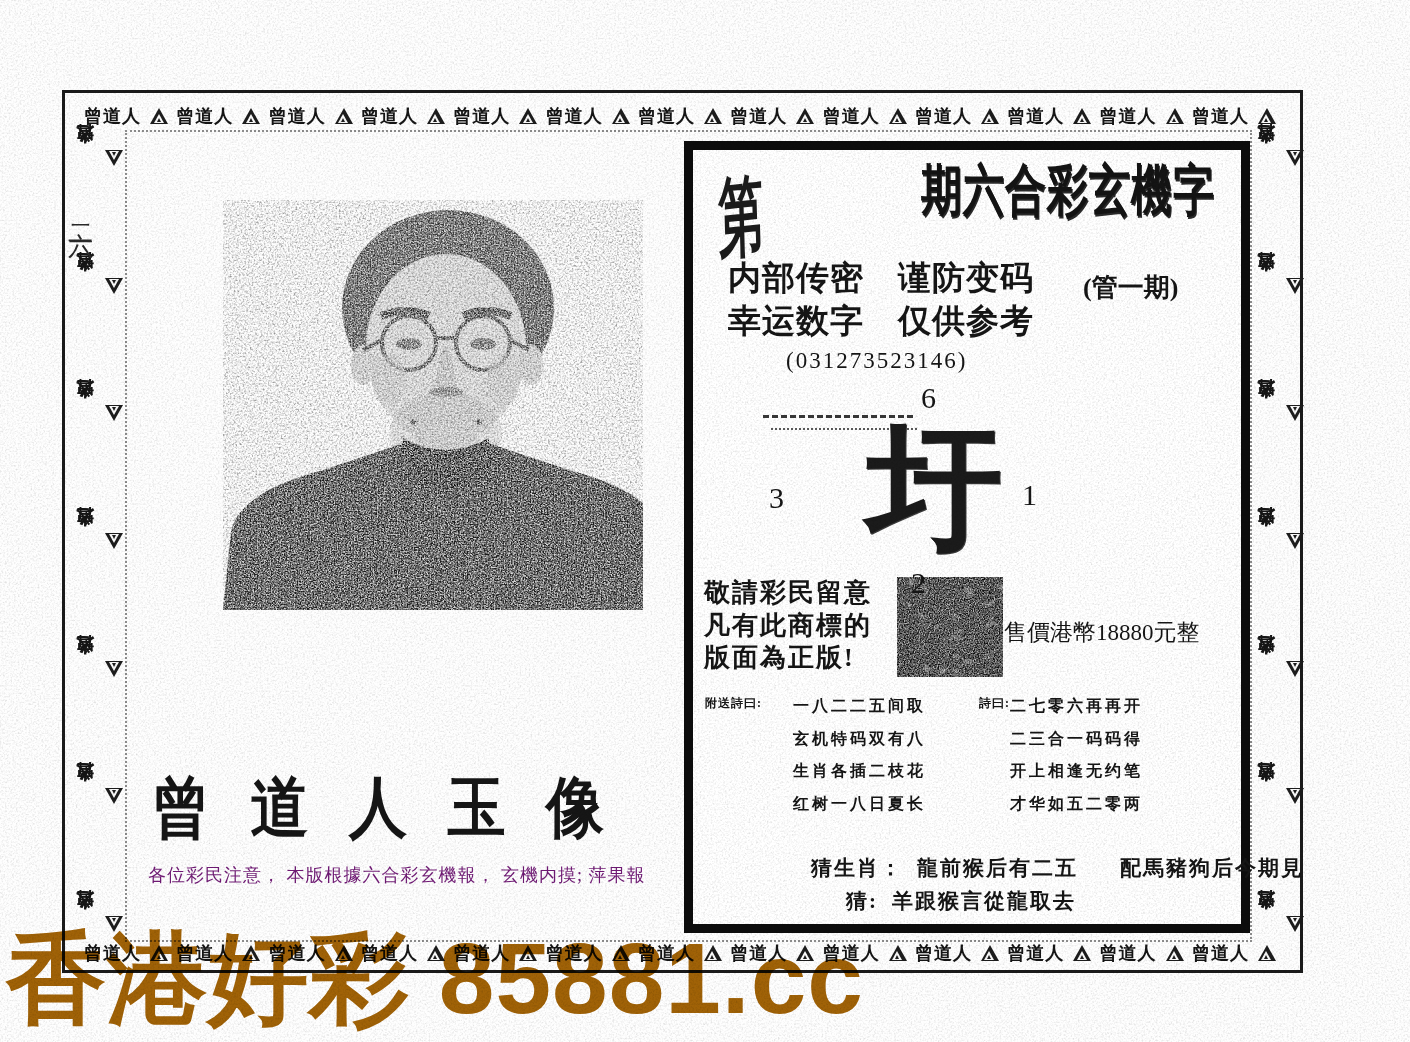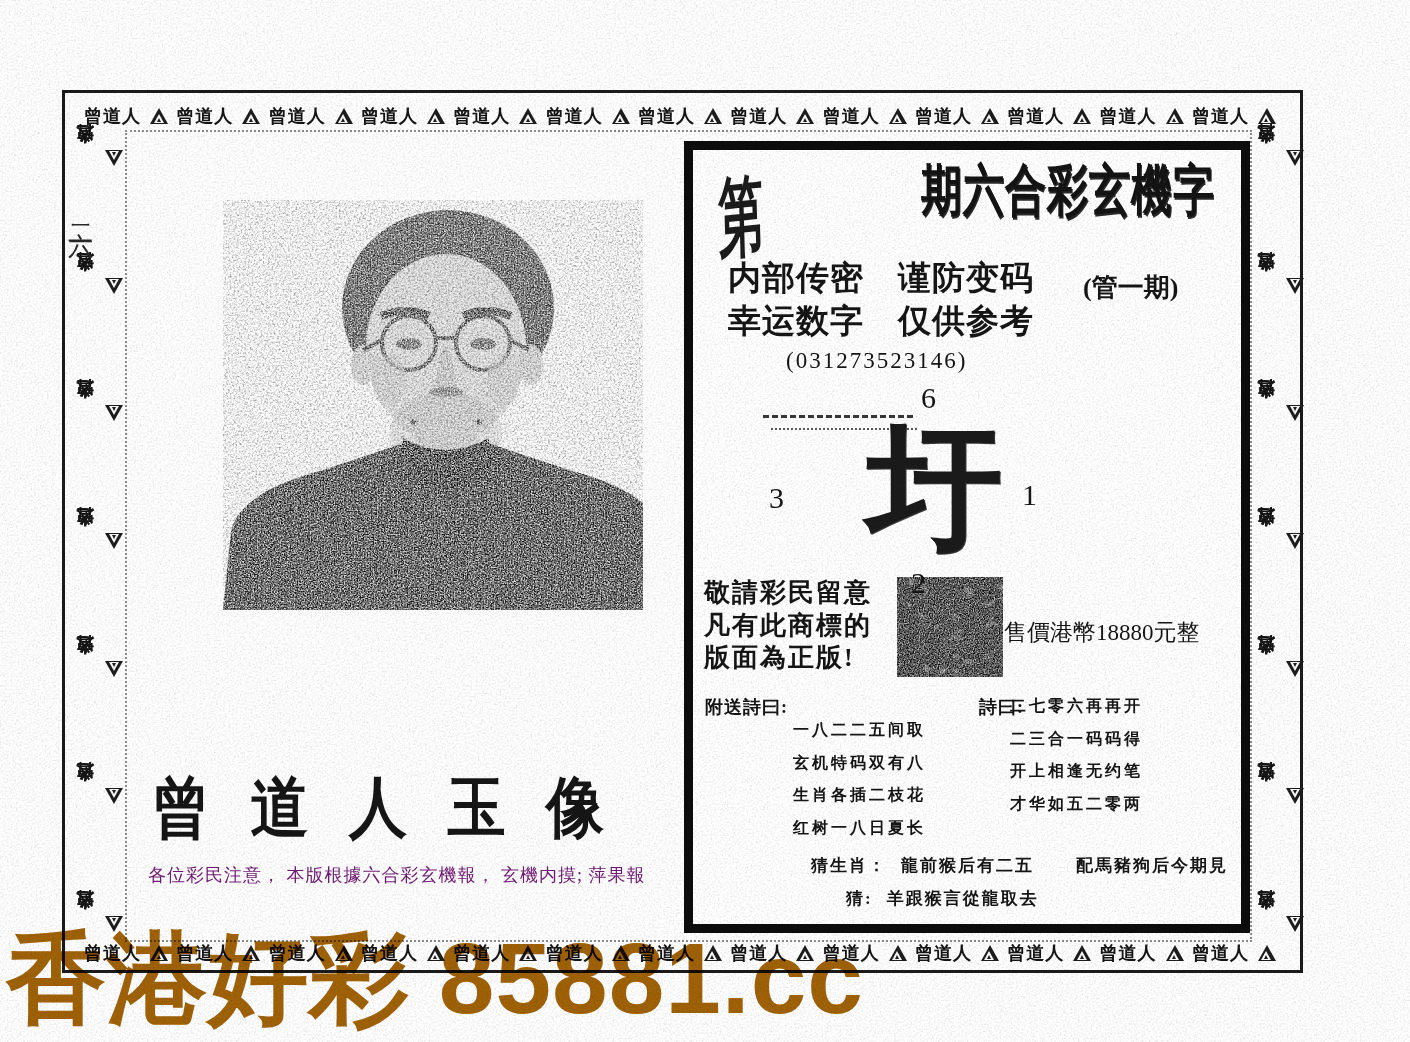--- a/index.html
+++ b/index.html
@@ -69,29 +69,29 @@
   .p-dash1 { position:absolute; left:70px; top:265px; width:150px;
     border-top:3px dashed #383838; }
   .p-dash2 { position:absolute; left:78px; top:278px; width:146px;
     border-top:2px dotted #5a5a5a; }
   .p-char { position:absolute; left:174px; top:271px; font-size:135px; line-height:1;
     font-weight:bold; color:#1b1b1b; text-shadow:1px 1px 0 #3c3c3c; }
   .p-notice { position:absolute; left:11px; top:427px; font-size:26px; font-weight:bold;
     line-height:32.5px; letter-spacing:2px; white-space:nowrap; }
   .p-stamp { position:absolute; left:204px; top:427px; width:106px; height:100px; }
   .p-price { position:absolute; left:311px; top:467px; font-size:23px; white-space:nowrap; }
-  .poem-label { position:absolute; font-size:18px; font-weight:bold; white-space:nowrap;
+  .poem-label { position:absolute; font-size:12px; font-weight:bold; white-space:nowrap;
     letter-spacing:1px; }
   .poem-label.pl-left { left:12px; top:545px; }
   .poem-label.pl-right { left:250px; top:545px;padding-left:36px; }
   .poem-lines { position:absolute; font-size:16px; font-weight:bold; }
   .poem-lines .poem-line { height:32.7px; letter-spacing:3px; white-space:nowrap; }
-  .poem-lines.left-lines { left:100px; top:546px;margin-top:24px; }
+  .poem-lines.left-lines { left:100px; top:546px; }
   .poem-lines.right-lines { left:317px; top:546px; }
-  .guess { position:absolute; display:flex; gap:14px; font-size:17px; font-weight:bold;
+  .guess { position:absolute; display:flex; gap:14px; font-size:21px; font-weight:bold;
     letter-spacing:2px; white-space:nowrap; }
   .guess.g1 { left:118px; top:704px; }
   .guess.g1 .gap { width:14px; }
   .guess.g2 { left:153px; top:737px; }
   
   .watermark { position:absolute; left:6px; top:926px; z-index:40;
     font-family:"Liberation Sans","DejaVu Sans",sans-serif;
     font-size:100px; font-weight:800; letter-spacing:1px; white-space:nowrap;
     mix-blend-mode:multiply; line-height:1.05; }
   

